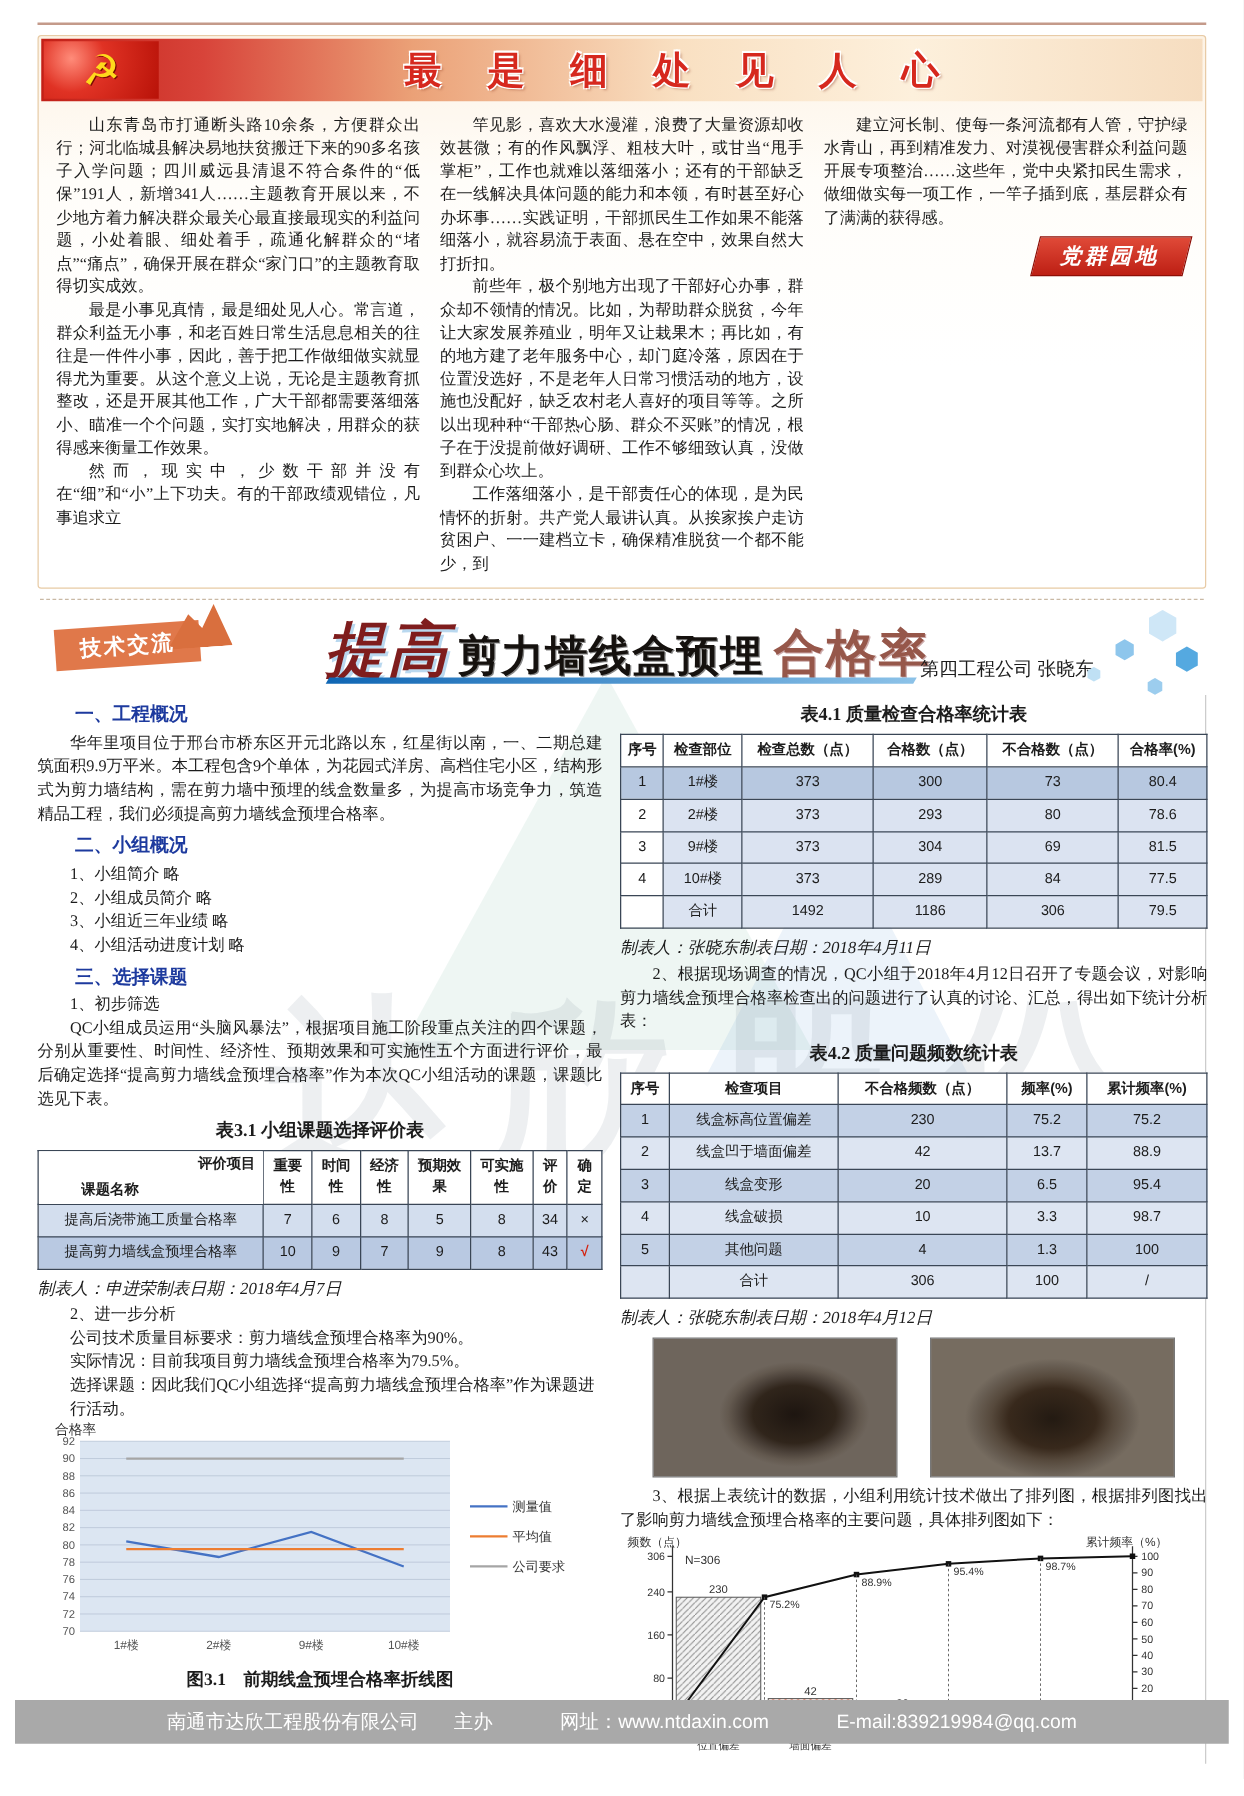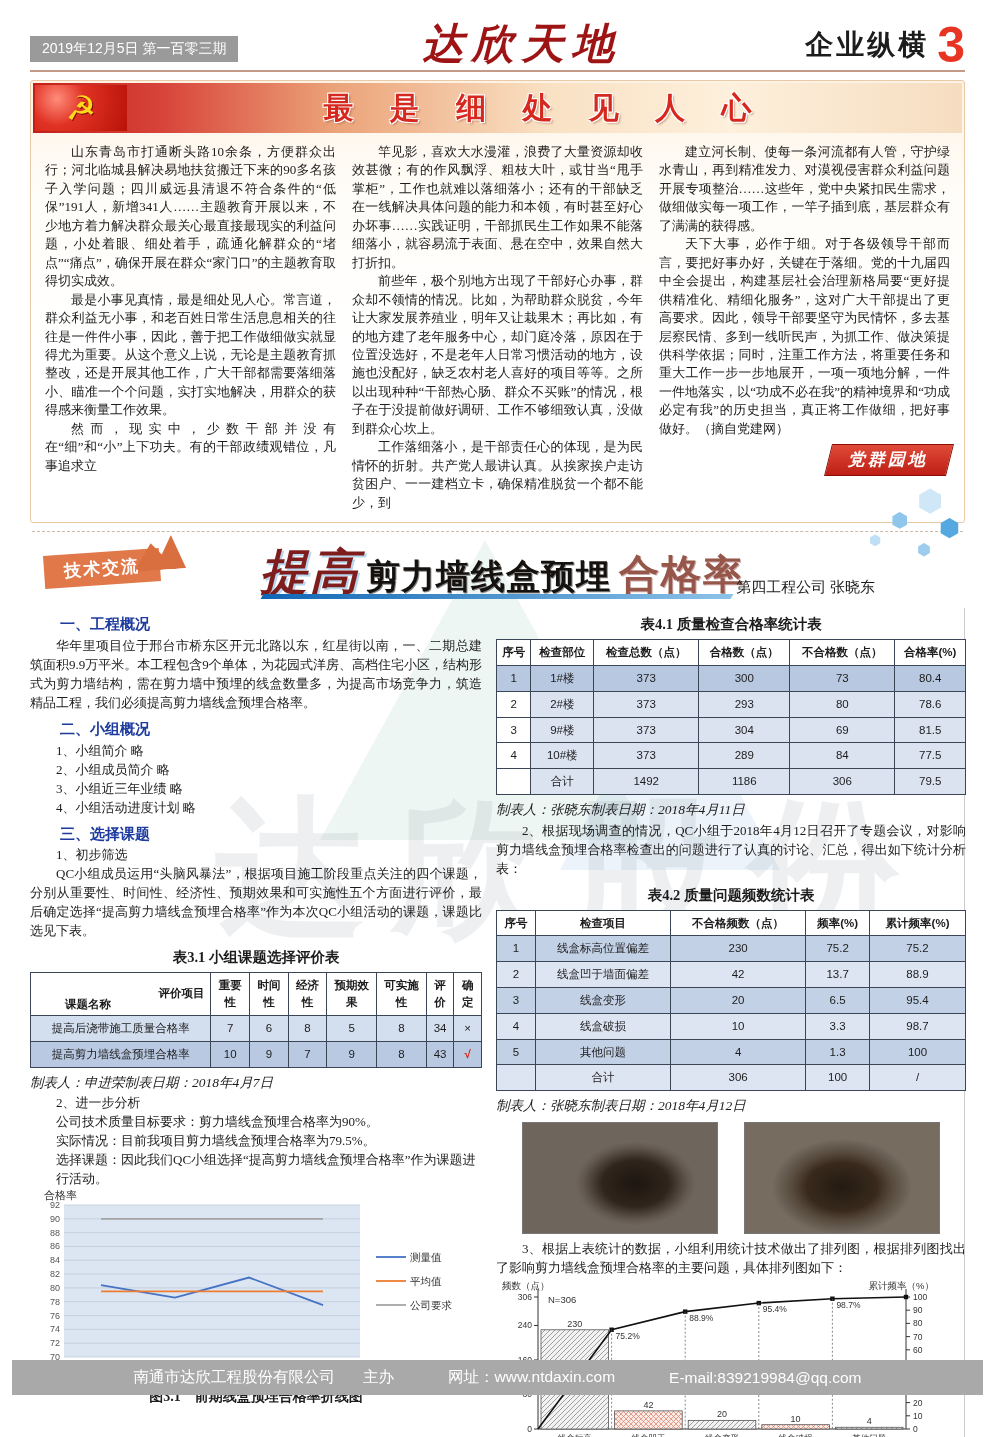--- a/index.html
+++ b/index.html
@@ -85,21 +85,21 @@
   #t31 tbody tr:nth-child(even) td { background:#b9c9e2; }
   #t41 tbody td { background:#dbe3f1; }
   #t41 tbody tr:first-child td { background:#b7c8e0; }
   #t41 tbody td:first-child { background:#fff; }
   #t42 tbody tr:nth-child(odd) td { background:#c3d1e6; }
   #t42 tbody tr:nth-child(even) td { background:#dde5f2; }
   #t42 tbody td:first-child { background:#fff; }
   td.check { color:#d42310; font-weight:bold; }
   .corner { position:relative; width:40%;
     background:linear-gradient(to top right,transparent 49.3%,#3a4656 49.3%,#3a4656 50.7%,transparent 50.7%); }
-  .corner .c-top { position:absolute; top:12px; right:6px; font-weight:bold; }
+  .corner .c-top { position:absolute; top:2px; right:6px; font-weight:bold; }
   .corner .c-bot { position:absolute; bottom:2px; left:6px; font-weight:bold;margin-left:28px; }
   .maker { display:flex; justify-content:flex-start; font-size:13.5px; font-weight:normal;
     font-style:italic; margin:5px 0 2px; }
   .chart-cap { text-align:center; font-size:14px; font-weight:bold; margin-top:0; }
   svg { font-family:"Liberation Sans",sans-serif; display:block; }
   .photos { display:flex; gap:26px; justify-content:center; margin:6px 0; }
   .photo { width:196px; height:112px; border:1px solid #777; }
   .photo.p1 { background:radial-gradient(ellipse 60px 42px at 58% 55%, #1d1510 0%, #30251b 55%, #4a4038 72%, #63594f 88%, #6e655c 100%),
     linear-gradient(135deg,#5a5048,#6e665e); }
   .photo.p2 { background:radial-gradient(ellipse 70px 48px at 50% 58%, #231a12 0%, #38291c 50%, #56493c 70%, #6a6055 90%, #766c60 100%),
@@ -116,28 +116,20 @@
 <div class="page">
 
   <div class="wm-layer">
     <div class="wm-tri1"></div>
     <div class="wm-tri2"></div>
     <div class="wm-text">达欣股份</div>
   </div>
 
   <div class="content">
 
-    <div class="hdr">
-      <div class="hdr-date">2019年12月5日 第一百零三期</div>
-      <div class="hdr-mast">达欣天地</div>
-      <div class="hdr-right">
-        <div class="hdr-section">企业纵横</div>
-        <div class="hdr-page">3</div>
-      </div>
-    </div>
     <div class="hdr-rule"></div>
 
     <div class="a1-box">
       <div class="banner">
         <div class="emblem">
             <span>☭</span>
           </div>
         <div class="banner-title">最 是 细 处 见 人 心</div>
       </div>
       <div class="a1-cols">
@@ -146,21 +138,20 @@
           <p>最是小事见真情，最是细处见人心。常言道，群众利益无小事，和老百姓日常生活息息相关的往往是一件件小事，因此，善于把工作做细做实就显得尤为重要。从这个意义上说，无论是主题教育抓整改，还是开展其他工作，广大干部都需要落细落小、瞄准一个个问题，实打实地解决，用群众的获得感来衡量工作效果。</p>
           <p>然而，现实中，少数干部并没有在“细”和“小”上下功夫。有的干部政绩观错位，凡事追求立</p>
         </div>
         <div class="a1-col">
           <p>竿见影，喜欢大水漫灌，浪费了大量资源却收效甚微；有的作风飘浮、粗枝大叶，或甘当“甩手掌柜”，工作也就难以落细落小；还有的干部缺乏在一线解决具体问题的能力和本领，有时甚至好心办坏事……实践证明，干部抓民生工作如果不能落细落小，就容易流于表面、悬在空中，效果自然大打折扣。</p>
           <p>前些年，极个别地方出现了干部好心办事，群众却不领情的情况。比如，为帮助群众脱贫，今年让大家发展养殖业，明年又让栽果木；再比如，有的地方建了老年服务中心，却门庭冷落，原因在于位置没选好，不是老年人日常习惯活动的地方，设施也没配好，缺乏农村老人喜好的项目等等。之所以出现种种“干部热心肠、群众不买账”的情况，根子在于没提前做好调研、工作不够细致认真，没做到群众心坎上。</p>
           <p>工作落细落小，是干部责任心的体现，是为民情怀的折射。共产党人最讲认真。从挨家挨户走访贫困户、一一建档立卡，确保精准脱贫一个都不能少，到</p>
         </div>
         <div class="a1-col">
           <p>建立河长制、使每一条河流都有人管，守护绿水青山，再到精准发力、对漠视侵害群众利益问题开展专项整治……这些年，党中央紧扣民生需求，做细做实每一项工作，一竿子插到底，基层群众有了满满的获得感。</p>
-          <p>天下大事，必作于细。对于各级领导干部而言，要把好事办好，关键在于落细。党的十九届四中全会提出，构建基层社会治理新格局要“更好提供精准化、精细化服务”，这对广大干部提出了更高要求。因此，领导干部要坚守为民情怀，多去基层察民情、多到一线听民声，为抓工作、做决策提供科学依据；同时，注重工作方法，将重要任务和重大工作一步一步地展开，一项一项地分解，一件一件地落实，以“功成不必在我”的精神境界和“功成必定有我”的历史担当，真正将工作做细，把好事做好。（摘自党建网）</p>
           <div class="pq-row"><span class="pq-badge">党群园地</span></div>
         </div>
       </div>
     </div>
     <div class="dash-rule"></div>
 
     <div class="tech-hdr">
       <div class="tech-badge">技术交流</div>
       <div class="tech-title">
         <span class="tt1">提高</span>

